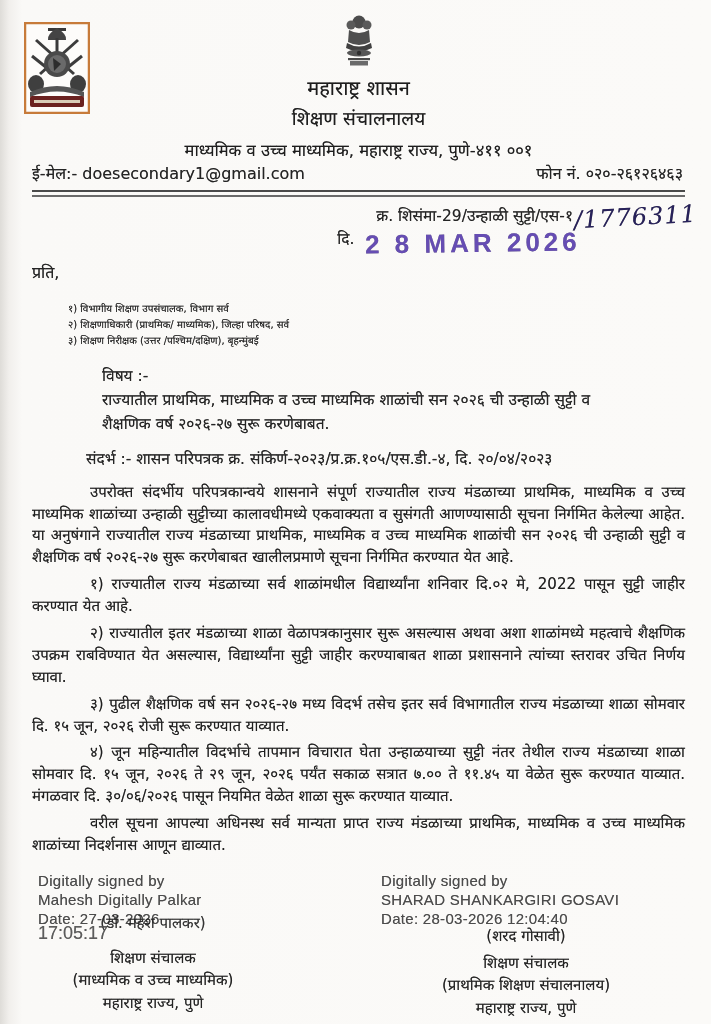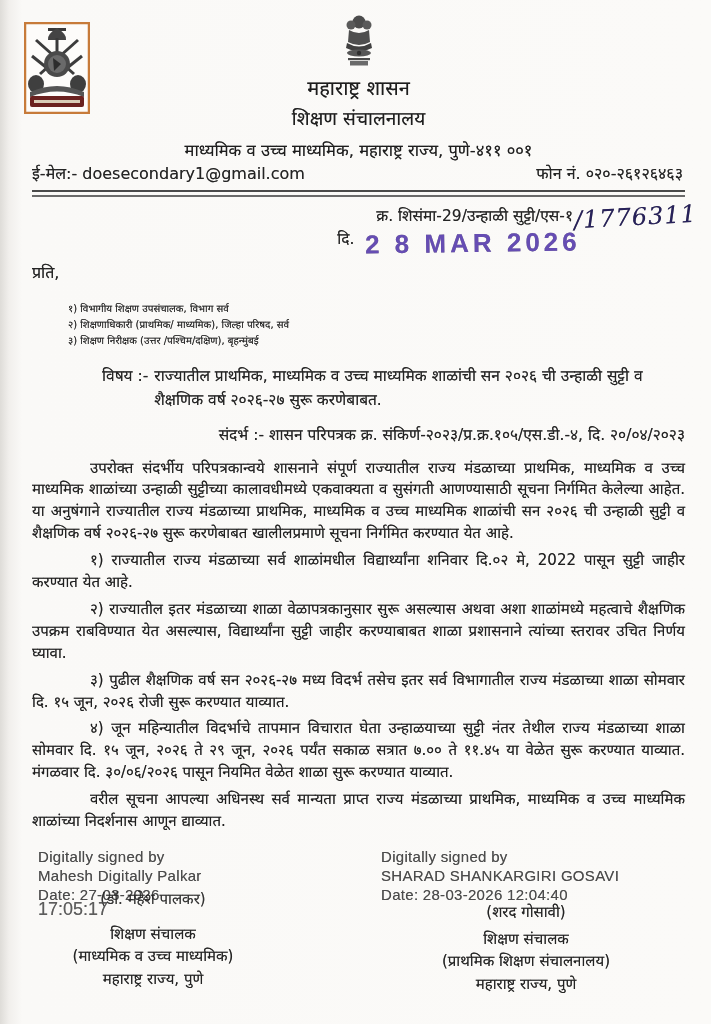--- a/index.html
+++ b/index.html
@@ -34,24 +34,24 @@
   .date-row{position:absolute;right:104px;top:30px;font-size:15.5px;}
   .stamp{
     display:inline-block;font-family:"Liberation Sans",sans-serif;font-weight:bold;
     font-size:26px;letter-spacing:4px;color:#5a3fae;transform:rotate(-0.8deg);
     margin-left:6px;vertical-align:-8px;opacity:.92;
   }
   .prati{position:absolute;left:0;top:64px;font-size:16px;}
   
   .recipients{margin:2px 0 0 36px;font-size:10px;line-height:1.62;}
   
-  .subject-row{display:flex;margin:14px 0 0 70px;font-size:15.5px;line-height:1.55;}
+  .subject-row{display:flex;margin:14px 0 0 70px;font-size:15.5px;line-height:1.55;flex-direction:column;}
   .subject-row .lbl{white-space:nowrap;margin-right:6px;}
   .subject-row .txt{max-width:520px;}
-  .sandarbh{margin:11px 0 0 54px;font-size:15.5px;text-align:right;}
+  .sandarbh{margin:11px 0 0 54px;font-size:15.5px;}
   
   .body-text{margin-top:13px;font-size:15px;line-height:1.46;text-align:justify;color:#1f1f1f;}
   .body-text p{margin:0 0 5px 0;text-indent:58px;}
   .body-text p.closing{margin-bottom:0;}
   
   .sigs{display:flex;justify-content:space-between;margin-top:14px;}
   .sig{font-size:15px;line-height:1.5;}
   .sig .digital{font-family:"Liberation Sans",sans-serif;color:#4c4c4c;font-size:15px;line-height:1.28;letter-spacing:.3px;}
   .sig-left{margin-left:6px;width:300px;}
   .sig-right{width:300px;margin-right:4px;}

